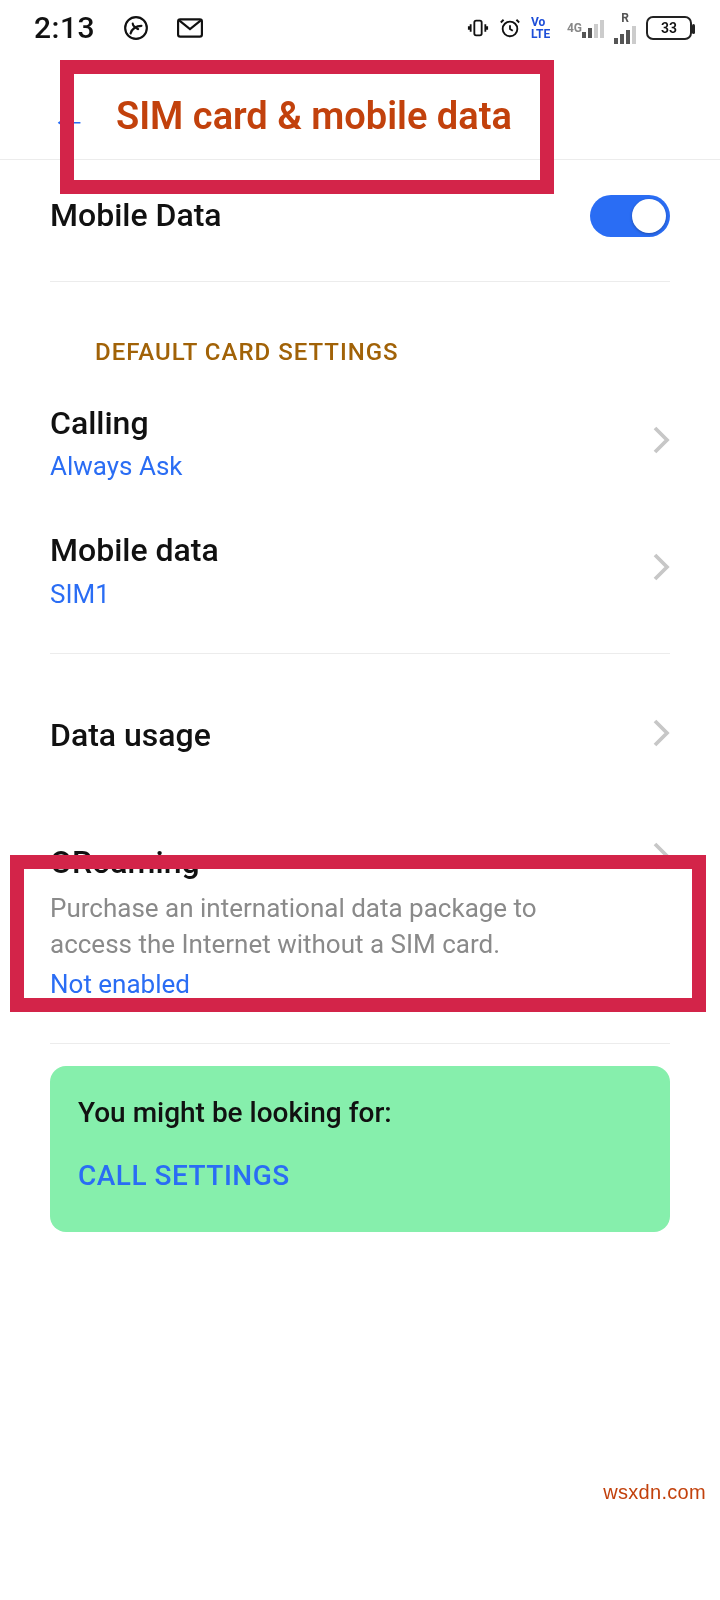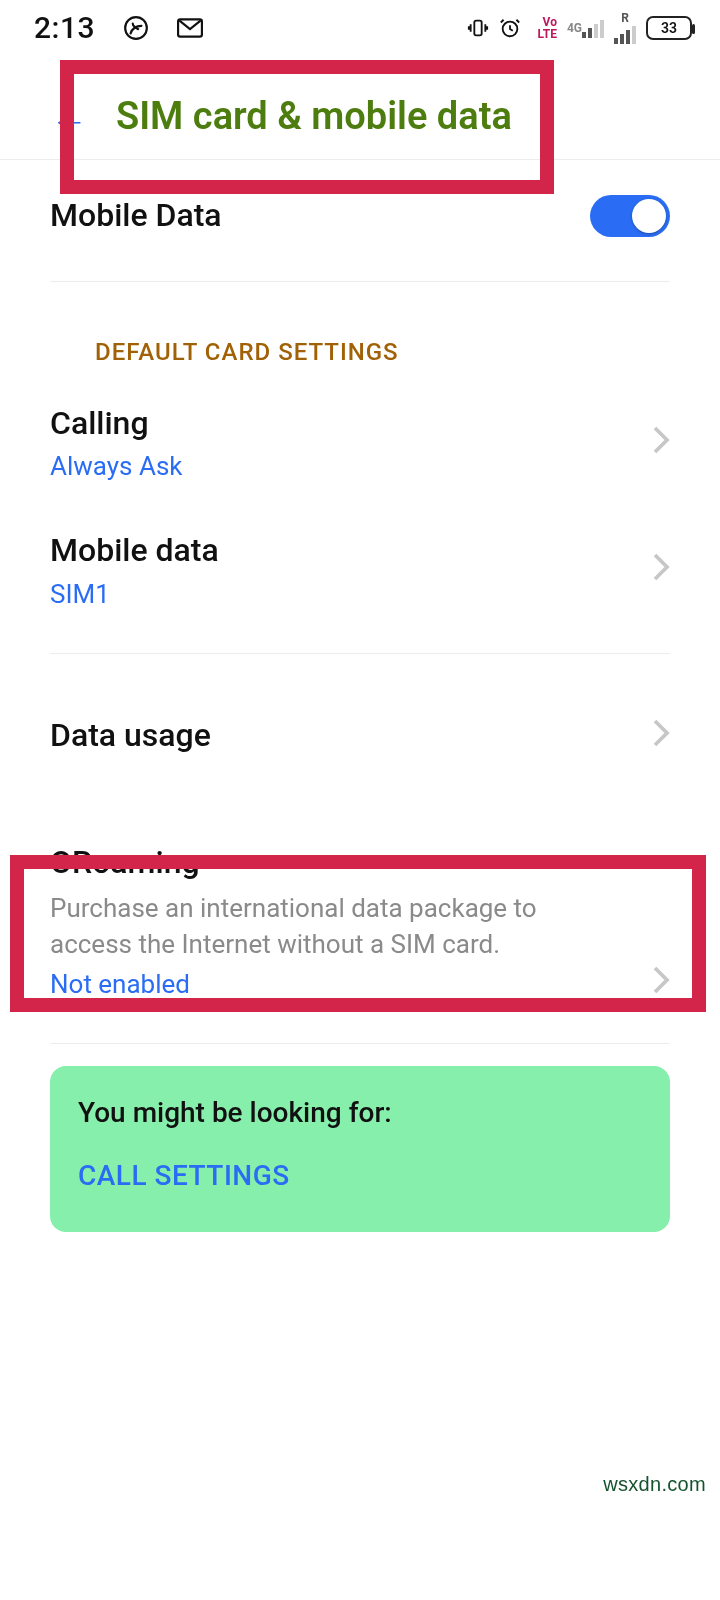--- a/index.html
+++ b/index.html
@@ -5,21 +5,21 @@
   * { box-sizing: border-box; margin: 0; padding: 0; }
   html, body { width: 720px; height: 1600px; background: #fff; font-family: -apple-system, BlinkMacSystemFont, "Segoe UI", Roboto, Helvetica, Arial, sans-serif; color: #000; overflow: hidden; position: relative; }
   .statusbar { display: flex; justify-content: space-between; align-items: center; padding: 10px 28px 4px 34px; font-size: 26px; font-weight: 500; color: #111; }
   .sb-left { display: flex; align-items: center; gap: 28px; }
   .sb-right { display: flex; align-items: center; gap: 10px; }
   .sb-time { font-size: 30px; font-weight: 500; letter-spacing: 0.5px; }
   .sb-icon { display: inline-flex; align-items: center; justify-content: center; }
   .divider-shadow { height: 1px; background: #ececec; margin-top: 110px; }
   .header { position: absolute; left: 0; top: 60px; width: 720px; display: flex; align-items: center; padding: 34px 50px 34px 50px; }
   .back-arrow { color: #2a6df4; font-size: 38px; margin-right: 28px; line-height: 1; }
-  .page-title { font-size: 38px; font-weight: 600; color: #4d7c0f; }
+  .page-title { font-size: 38px; font-weight: 600; color: #c2410c; }
   .highlight-box { position: absolute; border: 14px solid #d32449; pointer-events: none; z-index: 5; }
   .highlight-title { left: 60px; top: 60px; width: 494px; height: 134px; }
   .highlight-data  { left: 10px; top: 855px; width: 696px; height: 157px; }
   .content { padding: 0 50px; }
   .row { display: flex; align-items: center; justify-content: space-between; padding: 24px 0; }
   .row-text { flex: 1; min-width: 0; }
   .row-title { font-size: 32px; font-weight: 500; color: #111; line-height: 1.35; }
   .row-desc { font-size: 26px; color: #8a8a8a; line-height: 1.4; margin-top: 6px; }
   .row-value { font-size: 26px; color: #2a6df4; margin-top: 6px; }
   .switch { width: 80px; height: 42px; border-radius: 21px; position: relative; flex: none; margin-left: 24px; }
@@ -29,21 +29,21 @@
   .switch.off { background: #d9d9d9; }
   .switch.off::before { content:''; position:absolute; right:10px; top:50%; transform:translateY(-50%); width:22px; height:22px; border:4px solid #bababa; border-radius:50%; display:none;}
   .switch.off .ring { position:absolute; right:12px; top:50%; transform:translateY(-50%); width:18px; height:18px; border:5px solid #b6b6b6; border-radius:50%; }
   .switch.off { display:flex; align-items:center; justify-content:flex-end; padding-right:8px;}
   .chevron { color: #c7c7c7; flex: none; margin-left: 24px; }
   .hr { height: 1px; background: #ececec; margin: 20px 0; }
   .section-header { font-size: 24px; color: #a16207; font-weight: 500; letter-spacing: 1px; padding: 36px 0 12px; margin-left: 45px; }
   .suggestion-card { background: #86efac; border-radius: 16px; padding: 30px 28px 40px; margin: 22px 0 0; }
   .suggestion-title { font-size: 28px; color: #111; font-weight: 500; }
   .suggestion-link { font-size: 28px; color: #2a6df4; font-weight: 500; margin-top: 30px; letter-spacing: 0.5px; }
-  .watermark { position: absolute; right: 14px; bottom: 104px; font-size: 20px; color: #14532d; font-family: Arial, sans-serif; letter-spacing: 0.3px; }
+  .watermark { position: absolute; right: 14px; bottom: 96px; font-size: 20px; color: #c2410c; font-family: Arial, sans-serif; letter-spacing: 0.3px; }
   .signal { display: inline-flex; align-items: flex-end; gap: 2px; height: 20px; }
   .signal span { width: 4px; background: #555; }
   .signal .b1 { height: 6px; } .signal .b2 { height: 10px; } .signal .b3 { height: 14px; } .signal .b4 { height: 18px; }
   .signal.weak .b3, .signal.weak .b4 { background: #ccc; }
   .battery { display:inline-flex; align-items:center; border:2px solid #222; border-radius:7px; width:46px; height:24px; position:relative; justify-content:center; font-size:14px; font-weight:600;}
   .battery::after { content:''; position:absolute; right:-5px; top:6px; width:3px; height:10px; background:#222; border-radius:2px;}
   .tiny { font-size: 12px; font-weight: 700; line-height: 1; }
 </style>
 </head>
 <body>
@@ -71,21 +71,21 @@
           <rect x="8" y="4" width="8" height="16" rx="2"></rect>
           <path d="M4 8v8M20 8v8M2 10v4M22 10v4"></path>
         </svg>
     </span>
     <span class="sb-icon">
       <svg width="22" height="22" viewBox="0 0 24 24" fill="none" stroke="#111" stroke-width="2">
           <circle cx="12" cy="13" r="8"></circle>
           <path d="M12 9v4l3 2M5 3L2 6M19 3l3 3"></path>
         </svg>
     </span>
-    <span class="sb-icon tiny" style="width:26px; text-align:right; color:#be185d;">Vo LTE</span>
+    <span class="sb-icon tiny" style="width:26px; text-align:left; color:#1d4ed8;">Vo LTE</span>
     <span class="sb-icon" style="flex-direction:row; align-items:center;">
       <span class="tiny" style="color:#888;">4G</span>
       <span class="signal weak">
           <span class="b1"></span>
           <span class="b2"></span>
           <span class="b3"></span>
           <span class="b4"></span>
         </span>
     </span>
     <span class="sb-icon" style="flex-direction:column; align-items:center;">
@@ -158,21 +158,21 @@
     <div class="row-text">
       <div class="row-title">Data usage</div>
     </div>
     <span class="chevron">
       <svg width="18" height="30" viewBox="0 0 12 20" fill="none" stroke="#c7c7c7" stroke-width="2.5">
           <path d="M2 2l8 8-8 8"></path>
         </svg>
     </span>
   </div>
 
-  <div class="row" style="align-items:flex-end; padding-top:44px;gap:12px;">
+  <div class="row" style="align-items:flex-start; padding-top:44px;gap:12px;">
     <div class="row-text">
       <div class="row-title">ORoaming</div>
       <div class="row-desc">Purchase an international data package to access the Internet without a SIM card.</div>
       <div class="row-value">Not enabled</div>
     </div>
     <span class="chevron">
       <svg width="18" height="30" viewBox="0 0 12 20" fill="none" stroke="#c7c7c7" stroke-width="2.5">
           <path d="M2 2l8 8-8 8"></path>
         </svg>
     </span>

